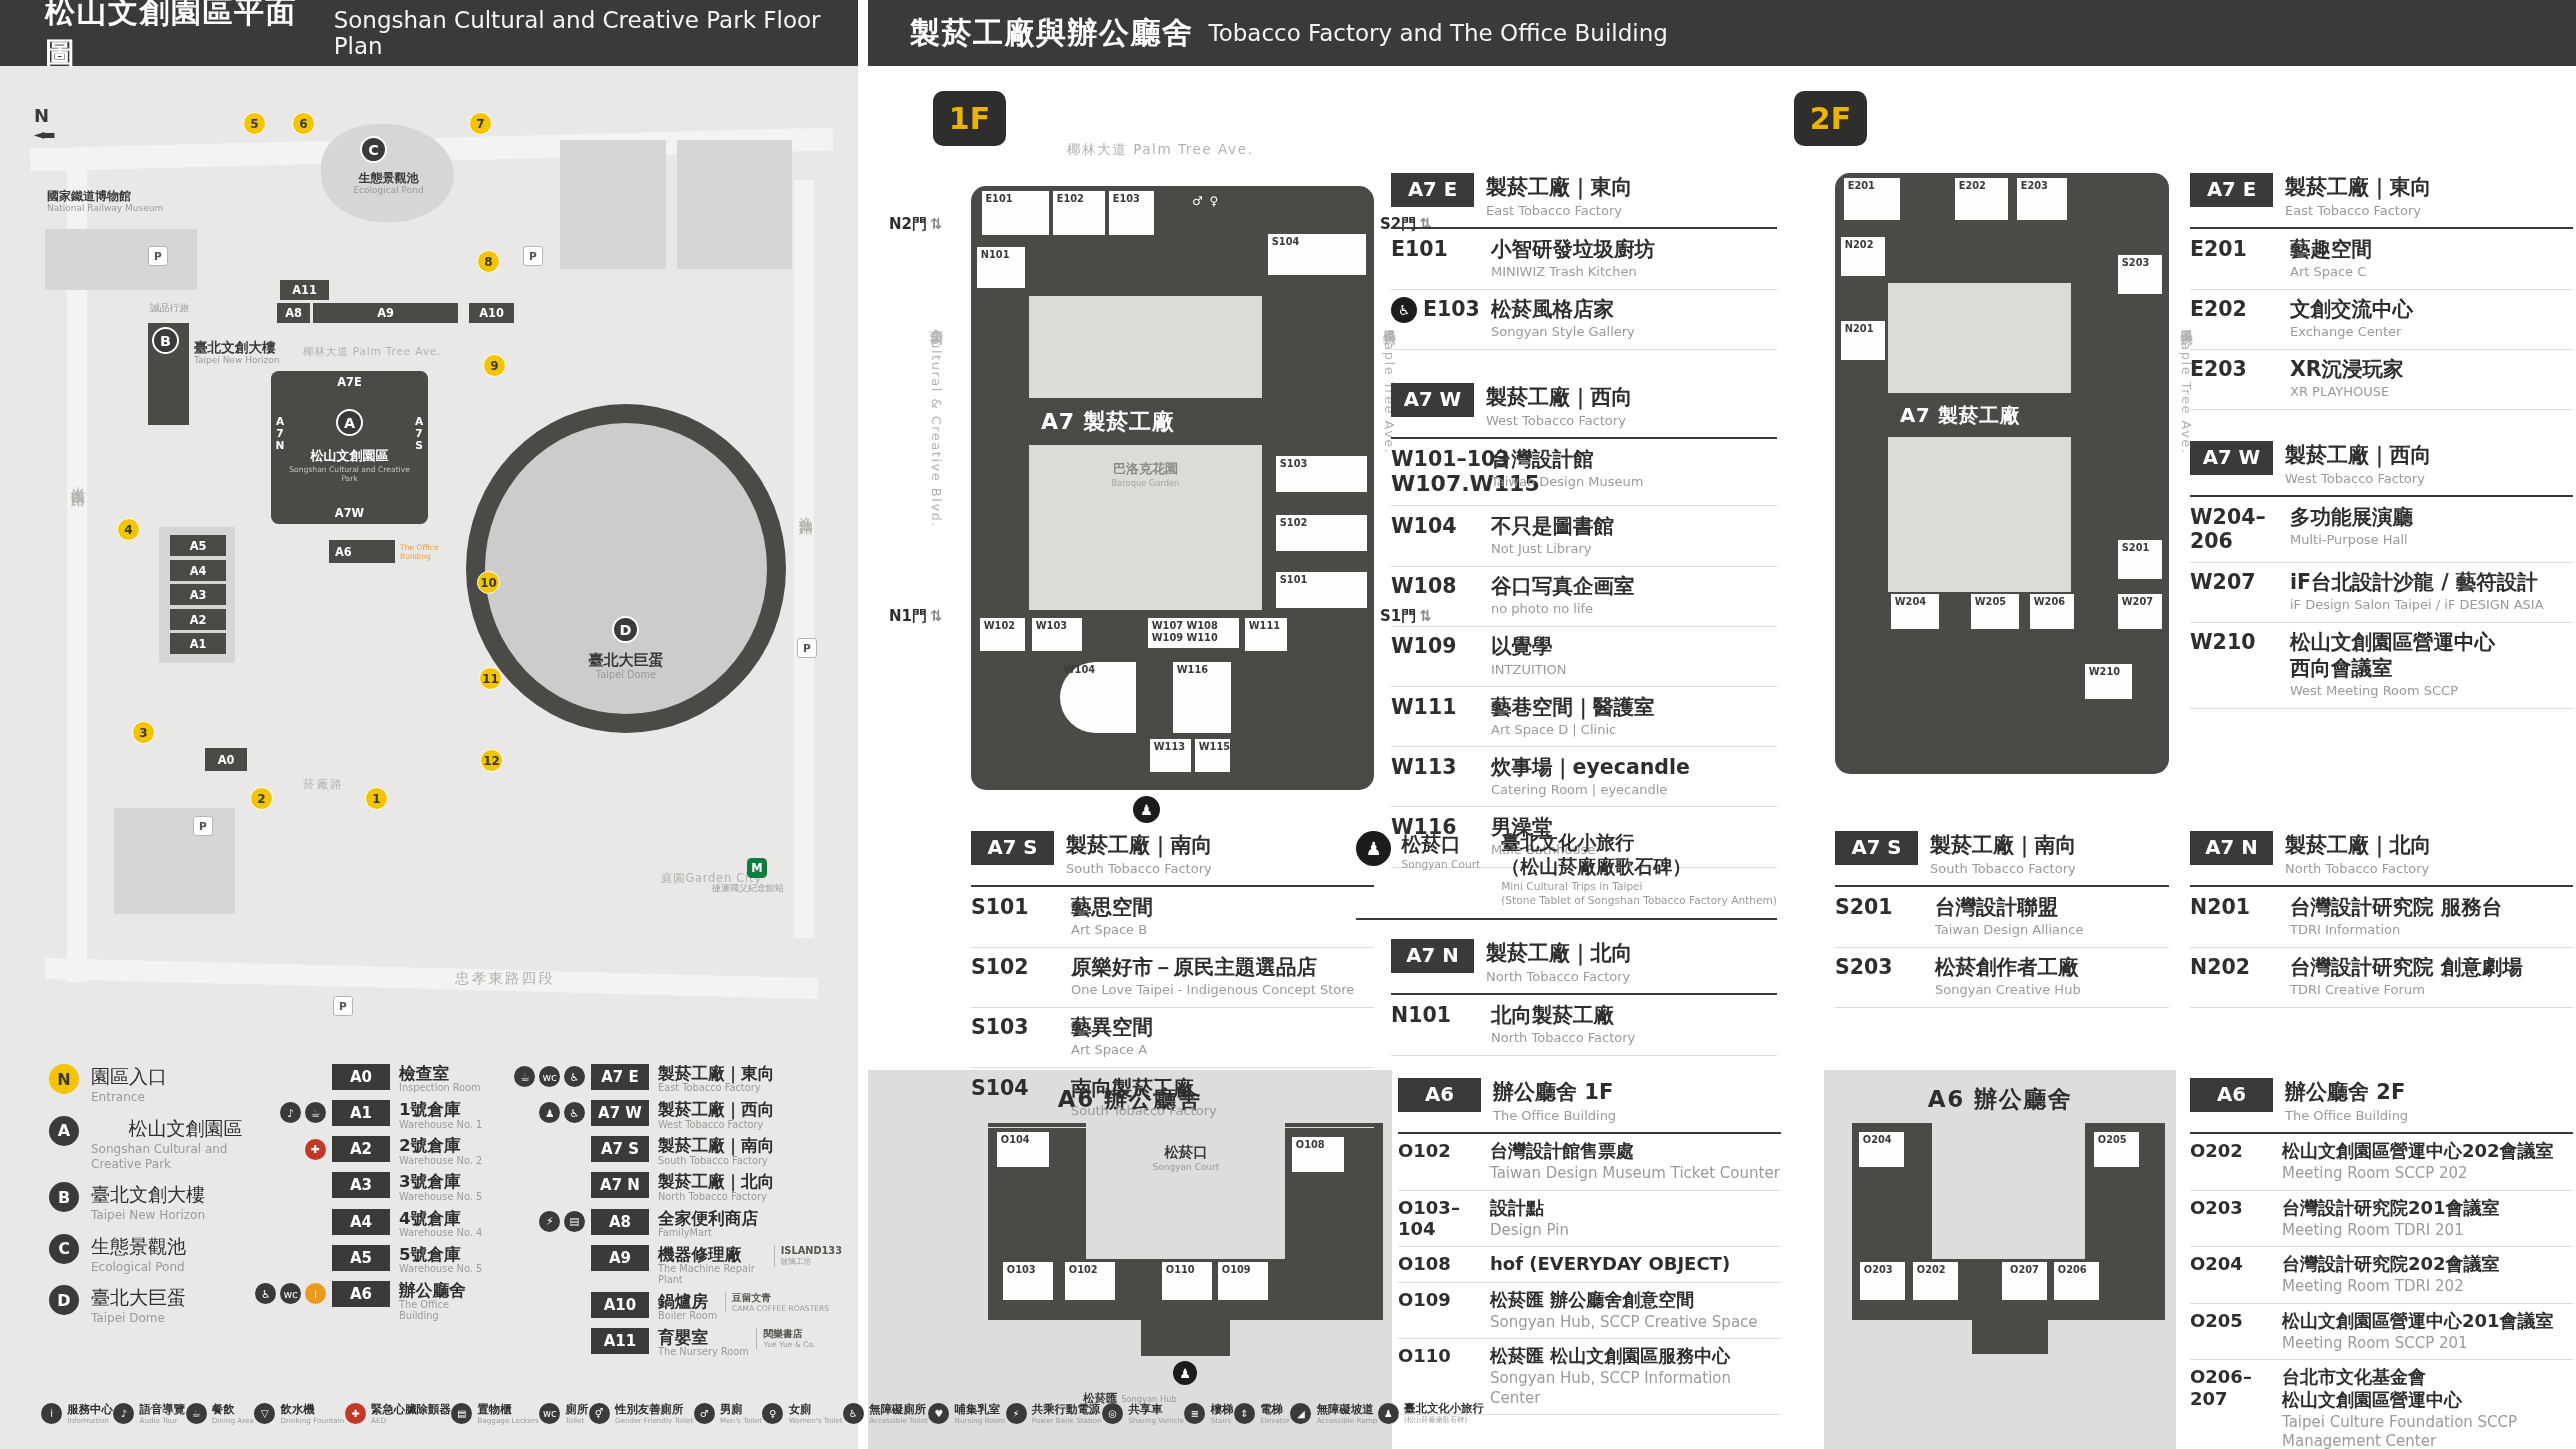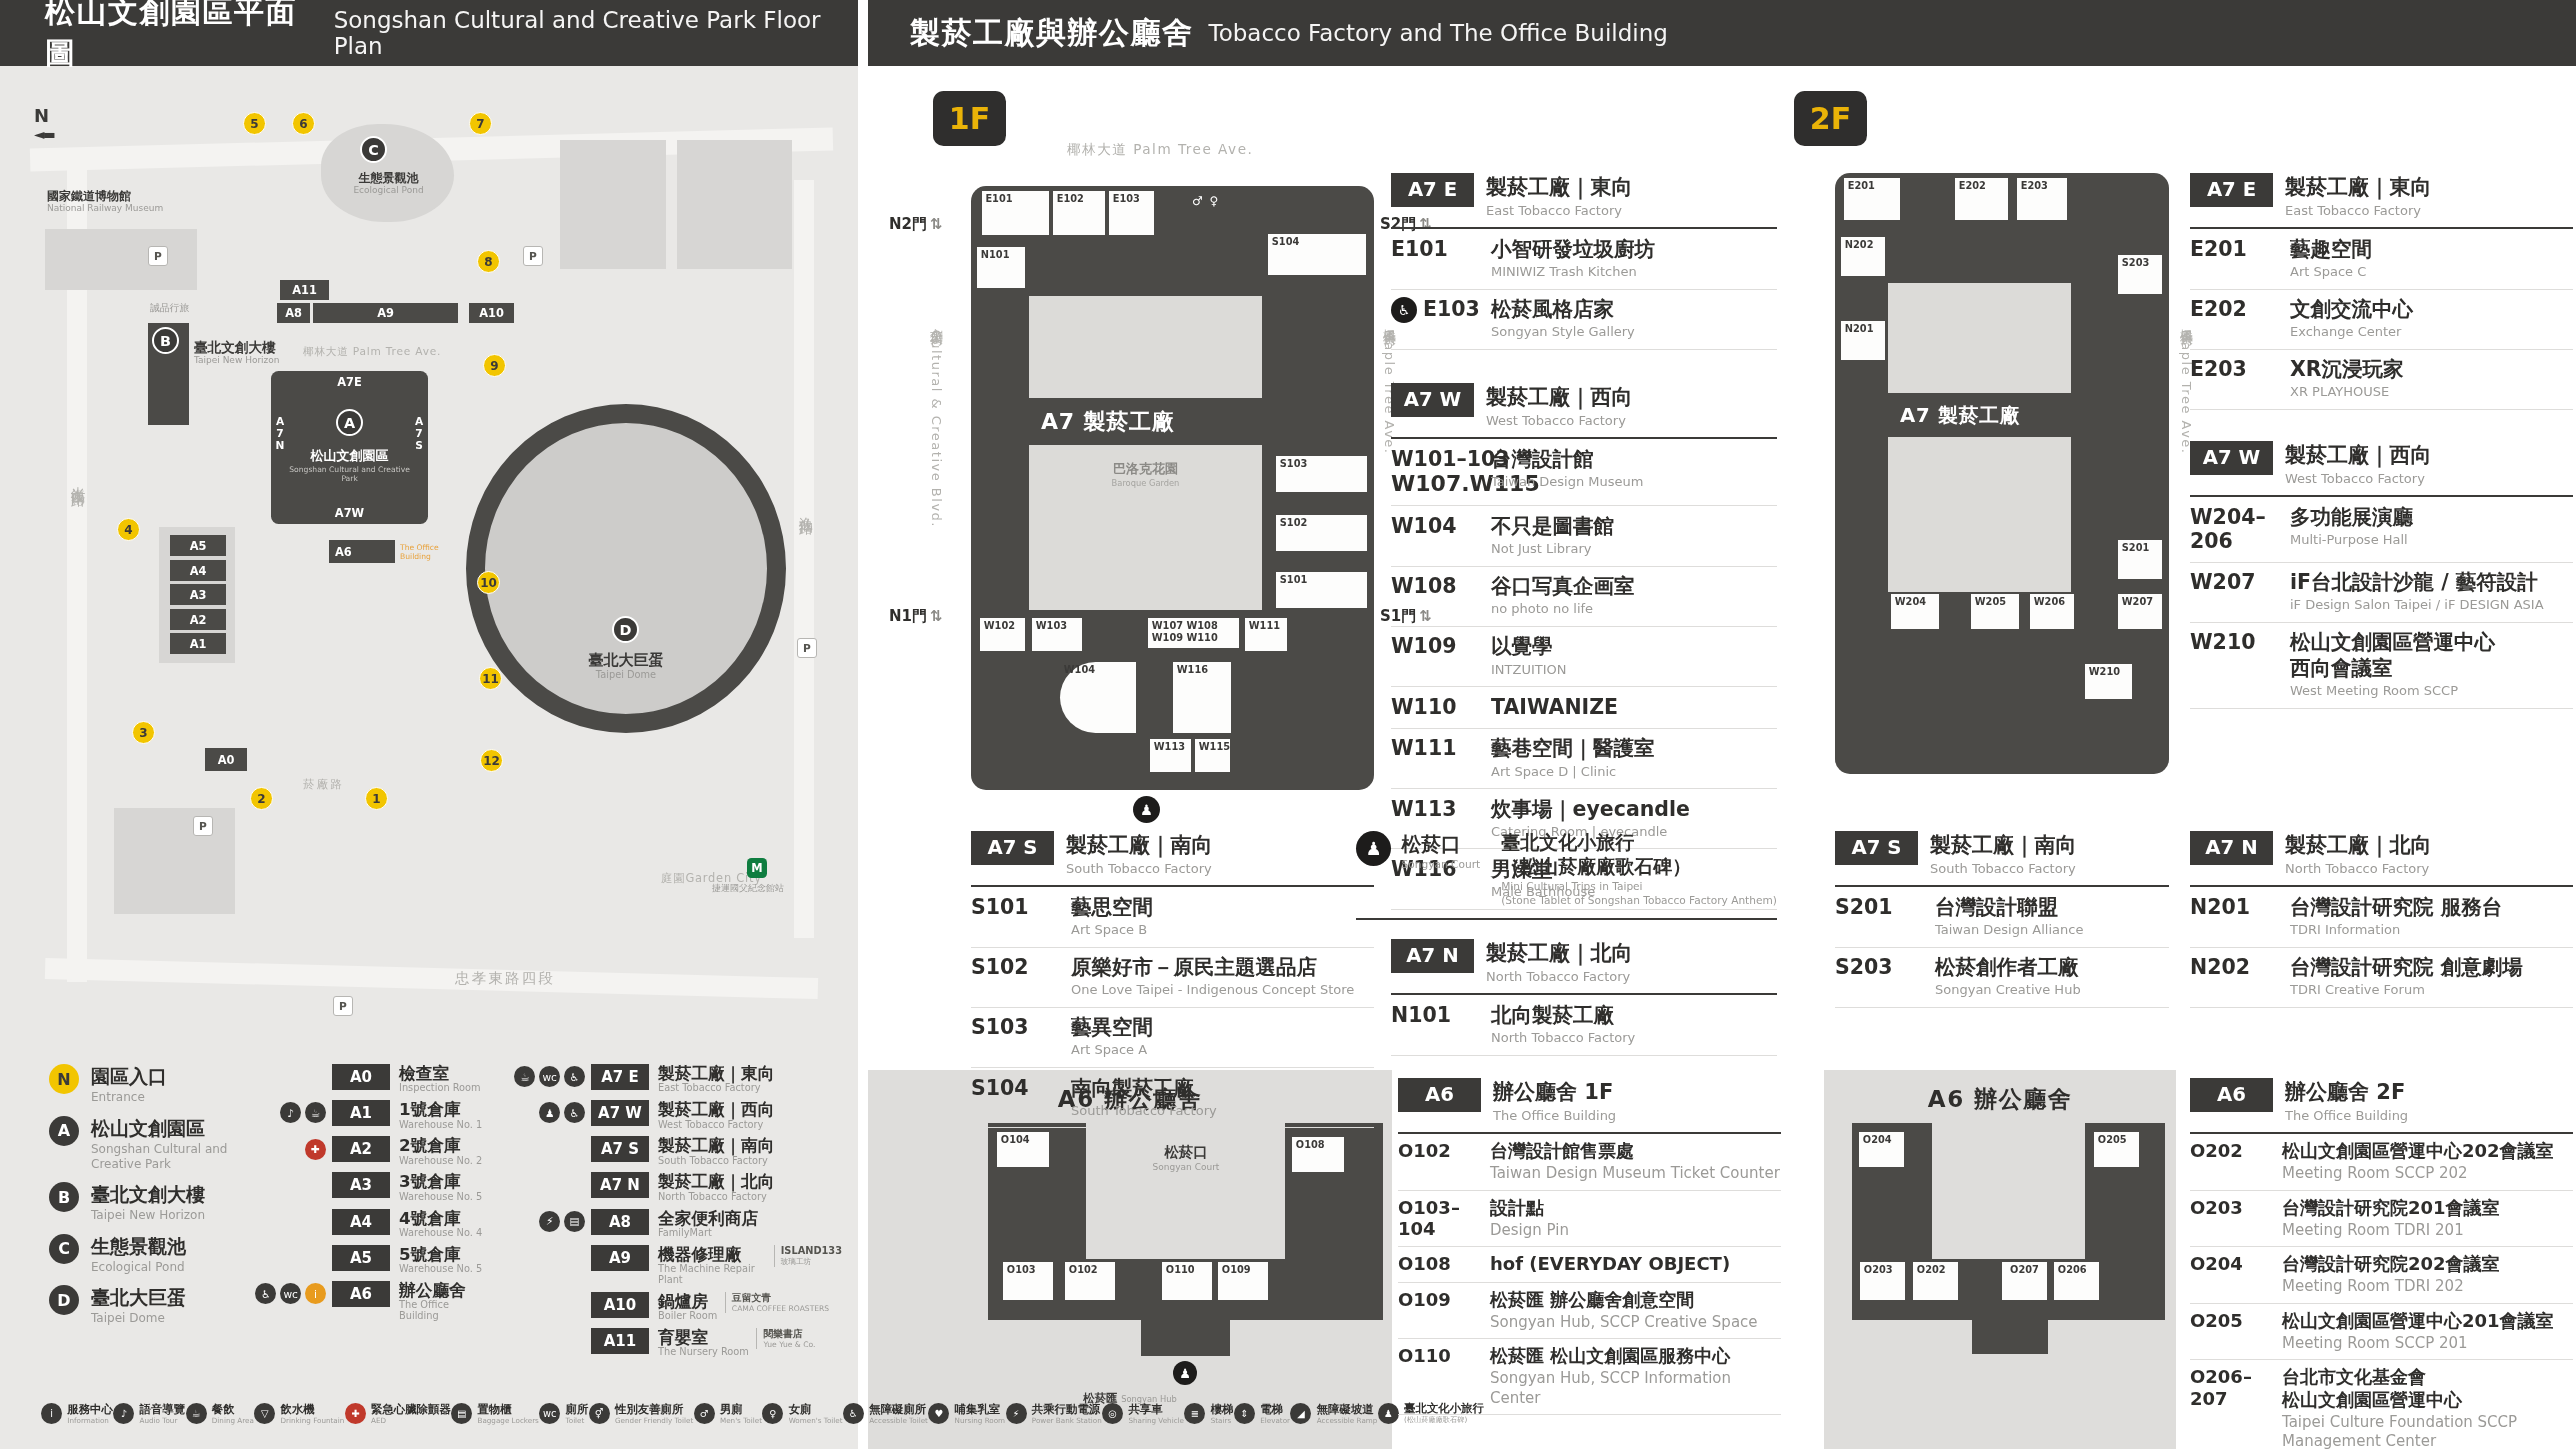--- a/index.html
+++ b/index.html
@@ -32,21 +32,21 @@
   .m-a7t .zh{font-size:13px;font-weight:700;}
   .m-a7t .en{font-size:7.6px;color:#c7c6c3;}
   .m-b{position:absolute;left:148px;top:257px;width:41px;height:102px;background:#4b4a47;}
   .m-dome{position:absolute;left:466px;top:338px;width:320px;height:329px;border-radius:50%;border:19.7px solid #4b4a47;background:#cdccca;box-sizing:border-box;}
   .m-a6{position:absolute;left:329px;top:474px;width:66px;height:23px;background:#4b4a47;color:#fff;font-size:11.4px;font-weight:700;display:flex;align-items:center;padding-left:6px;box-sizing:border-box;}
   .m-a6en{position:absolute;left:400px;top:477px;font-size:7.6px;color:#e8a23c;width:61px;line-height:1.2;}
   .mrt{position:absolute;width:19.7px;height:19.7px;border-radius:4.5px;background:#0f7d40;color:#fff;font-size:11.4px;font-weight:700;display:flex;align-items:center;justify-content:center;}
   
   .lm-row{display:flex;gap:12px;margin-bottom:10.6px;align-items:flex-start;}
   .lm-badge{width:30px;height:30px;border-radius:50%;background:#3b3a38;color:#fff;font-size:16px;font-weight:700;display:flex;align-items:center;justify-content:center;flex-shrink:0;}
-  .lm-tx .zh{font-size:19px;font-weight:700;color:#2f2e2c;}
+  .lm-tx .zh{font-size:19px;font-weight:400;color:#2f2e2c;text-align:center;}
   .lm-tx .en{font-size:12px;color:#9b9a97;max-width:189px;line-height:1.25;}
   .lg-land,.lg-col{position:absolute;}
   .bc-row{display:flex;align-items:flex-start;margin-bottom:6.8px;}
   .bc-ics{width:76px;display:flex;justify-content:flex-end;gap:3.8px;padding-top:2.3px;flex-shrink:0;}
   .mini-ic{width:21px;height:21px;border-radius:50%;background:#3b3a38;color:#fff;font-size:10.6px;display:inline-flex;align-items:center;justify-content:center;}
   .bc-box{width:58px;height:26px;background:#3b3a38;color:#fff;font-size:15px;font-weight:700;display:flex;align-items:center;justify-content:center;margin-left:6px;flex-shrink:0;}
   .bc-tx{margin-left:9px;}
   .bc-tx .zh{font-size:16.7px;font-weight:700;color:#2f2e2c;line-height:1.1;}
   .bc-tx .en{font-size:9.8px;color:#9b9a97;}
   .bc-note{margin-left:7.6px;border-left:1.5px solid #b7b6b3;padding-left:6px;}
@@ -980,32 +980,20 @@
               <div>W109</div>
             </div>
           </div>
           <div class="itm-tx">
             <div class="nm">以覺學</div>
 
             <div class="sb">INTZUITION</div>
           </div>
         </div>
 
-        <div class="itm">
-          <div class="itm-code">
-
-            <div class="codes">
-              <div>W110</div>
-            </div>
-          </div>
-          <div class="itm-tx">
-            <div class="nm">TAIWANIZE</div>
-
-          </div>
-        </div>
 
         <div class="itm">
           <div class="itm-code">
 
             <div class="codes">
               <div>W111</div>
             </div>
           </div>
           <div class="itm-tx">
             <div class="nm">藝巷空間｜醫護室</div>

